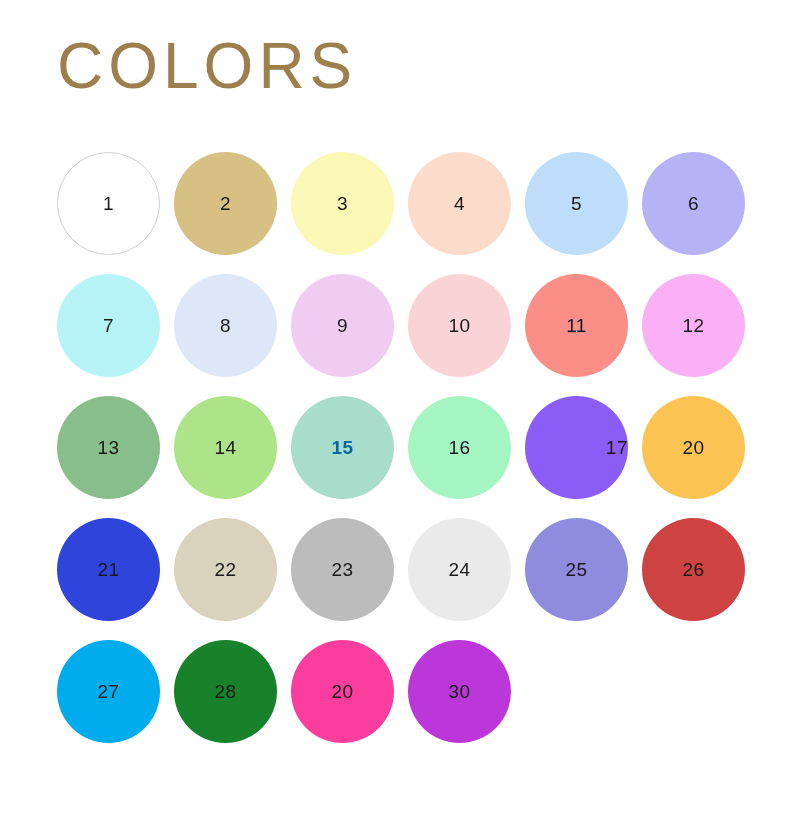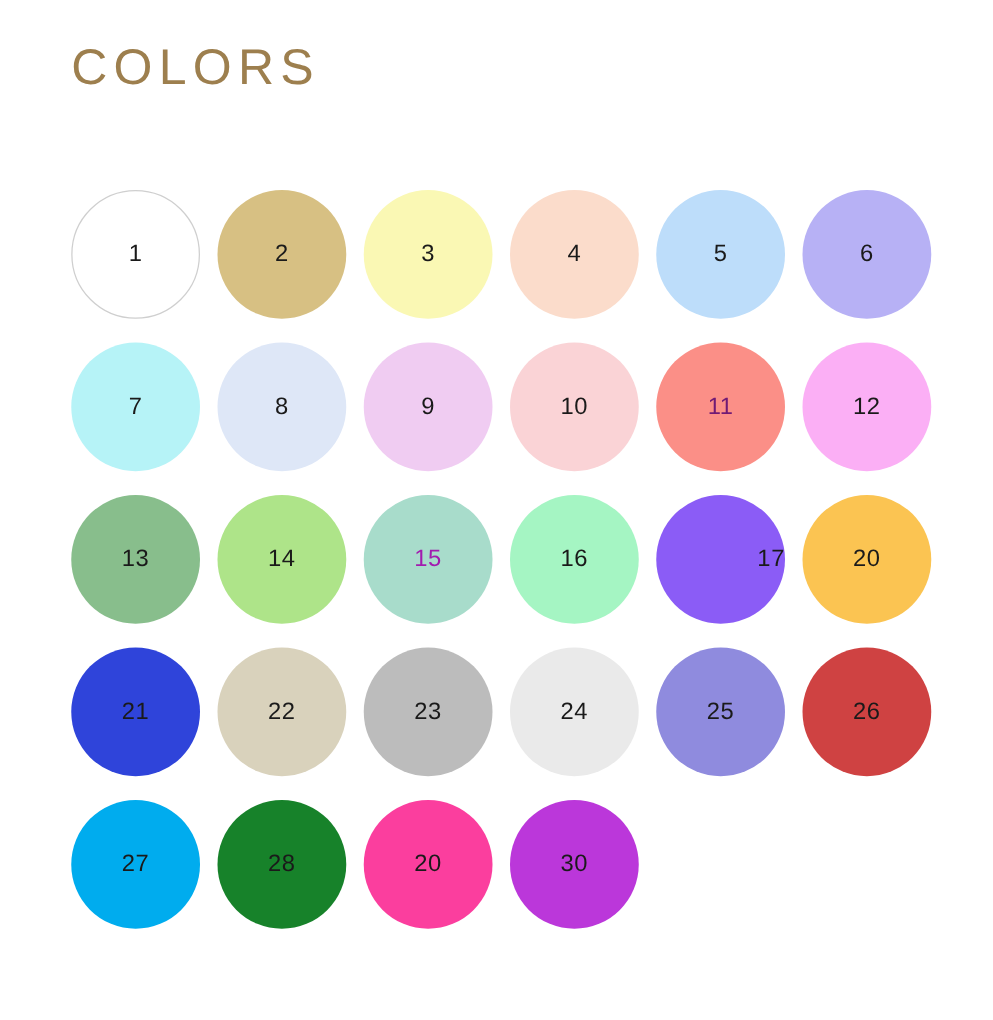--- a/index.html
+++ b/index.html
@@ -17,21 +17,21 @@
     position: relative;
     width: 794px;
     height: 816px;
     box-sizing: border-box;
   }
   .page-title {
     position: absolute;
     left: 57px;
     top: 34px;
     font-family: "Liberation Sans", sans-serif;
-    font-size: 40px;
+    font-size: 64px;
     font-weight: 300;
     letter-spacing: 5px;
     color: #9D7F4E;
     line-height: 1;
     white-space: nowrap;
   }
   .swatch-grid {
     position: absolute;
     left: 50px;
     top: 142px;
@@ -121,41 +121,41 @@
           <span class="swatch-label" style="color: rgb(26, 26, 26);">9</span>
         </div>
       </div>
       <div class="swatch-cell">
         <div class="swatch" style="background: rgb(250, 211, 214);">
           <span class="swatch-label" style="color: rgb(26, 26, 26);">10</span>
         </div>
       </div>
       <div class="swatch-cell">
         <div class="swatch" style="background: rgb(251, 143, 135);">
-          <span class="swatch-label" style="color: #701a75;">11</span>
+          <span class="swatch-label" style="color: #0f172a;">11</span>
         </div>
       </div>
       <div class="swatch-cell">
         <div class="swatch" style="background: rgb(251, 175, 245); text-align: center;">
           <span class="swatch-label" style="color: rgb(26, 26, 26);">12</span>
         </div>
       </div>
       <div class="swatch-cell">
         <div class="swatch" style="background: rgb(136, 190, 140);">
           <span class="swatch-label" style="color: rgb(26, 26, 26);">13</span>
         </div>
       </div>
       <div class="swatch-cell">
         <div class="swatch" style="background: rgb(174, 228, 137);">
           <span class="swatch-label" style="color: rgb(26, 26, 26);">14</span>
         </div>
       </div>
       <div class="swatch-cell">
         <div class="swatch" style="background: rgb(168, 220, 203);">
-          <span class="swatch-label" style="color: #a21caf;">15</span>
+          <span class="swatch-label" style="color: #0369a1; font-weight: bold;">15</span>
         </div>
       </div>
       <div class="swatch-cell">
         <div class="swatch" style="background: rgb(165, 245, 195);">
           <span class="swatch-label" style="color: rgb(26, 26, 26);">16</span>
         </div>
       </div>
       <div class="swatch-cell">
         <div class="swatch" style="background: #8b5cf6; justify-content: flex-end;">
           <span class="swatch-label" style="color: rgb(26, 26, 26);">17</span>

